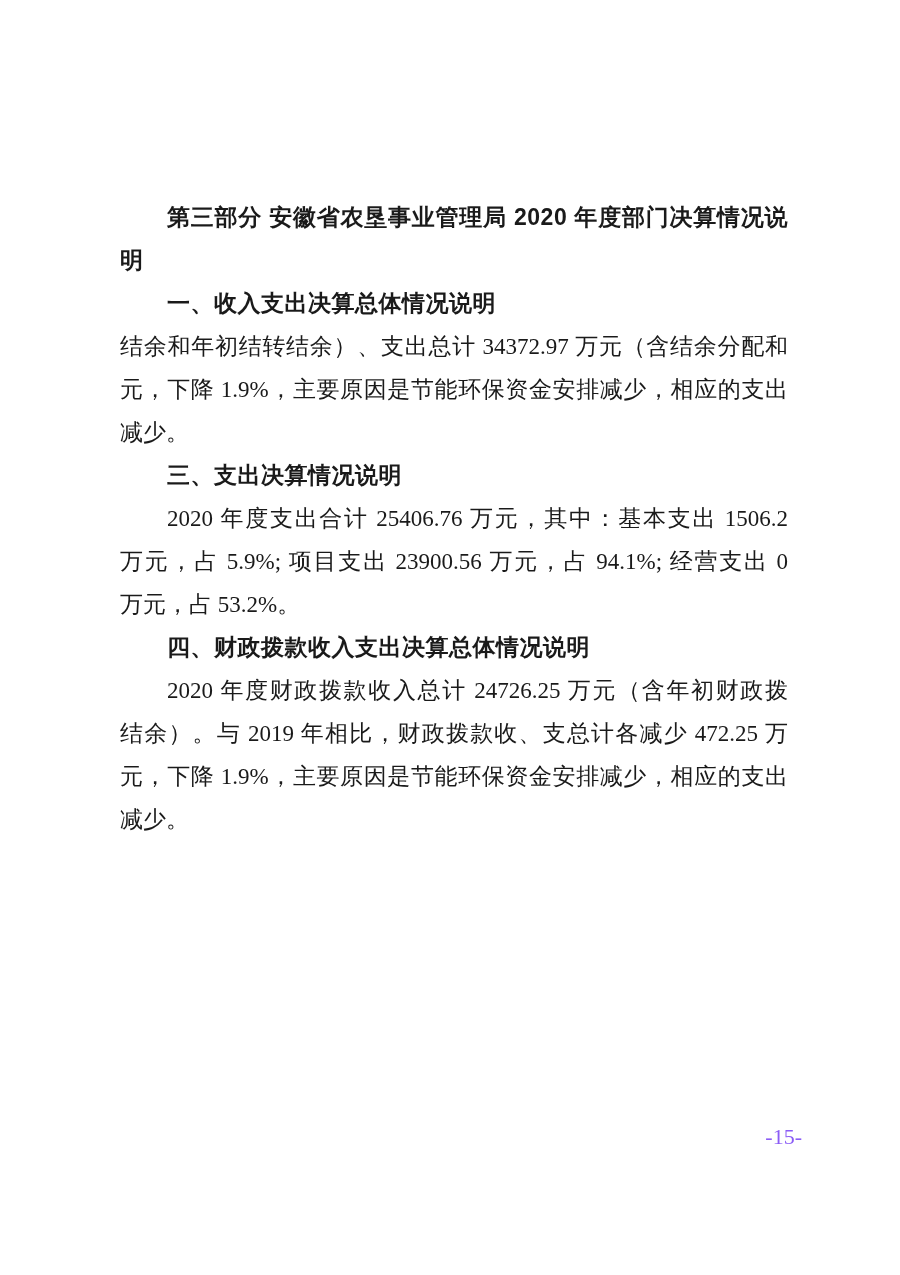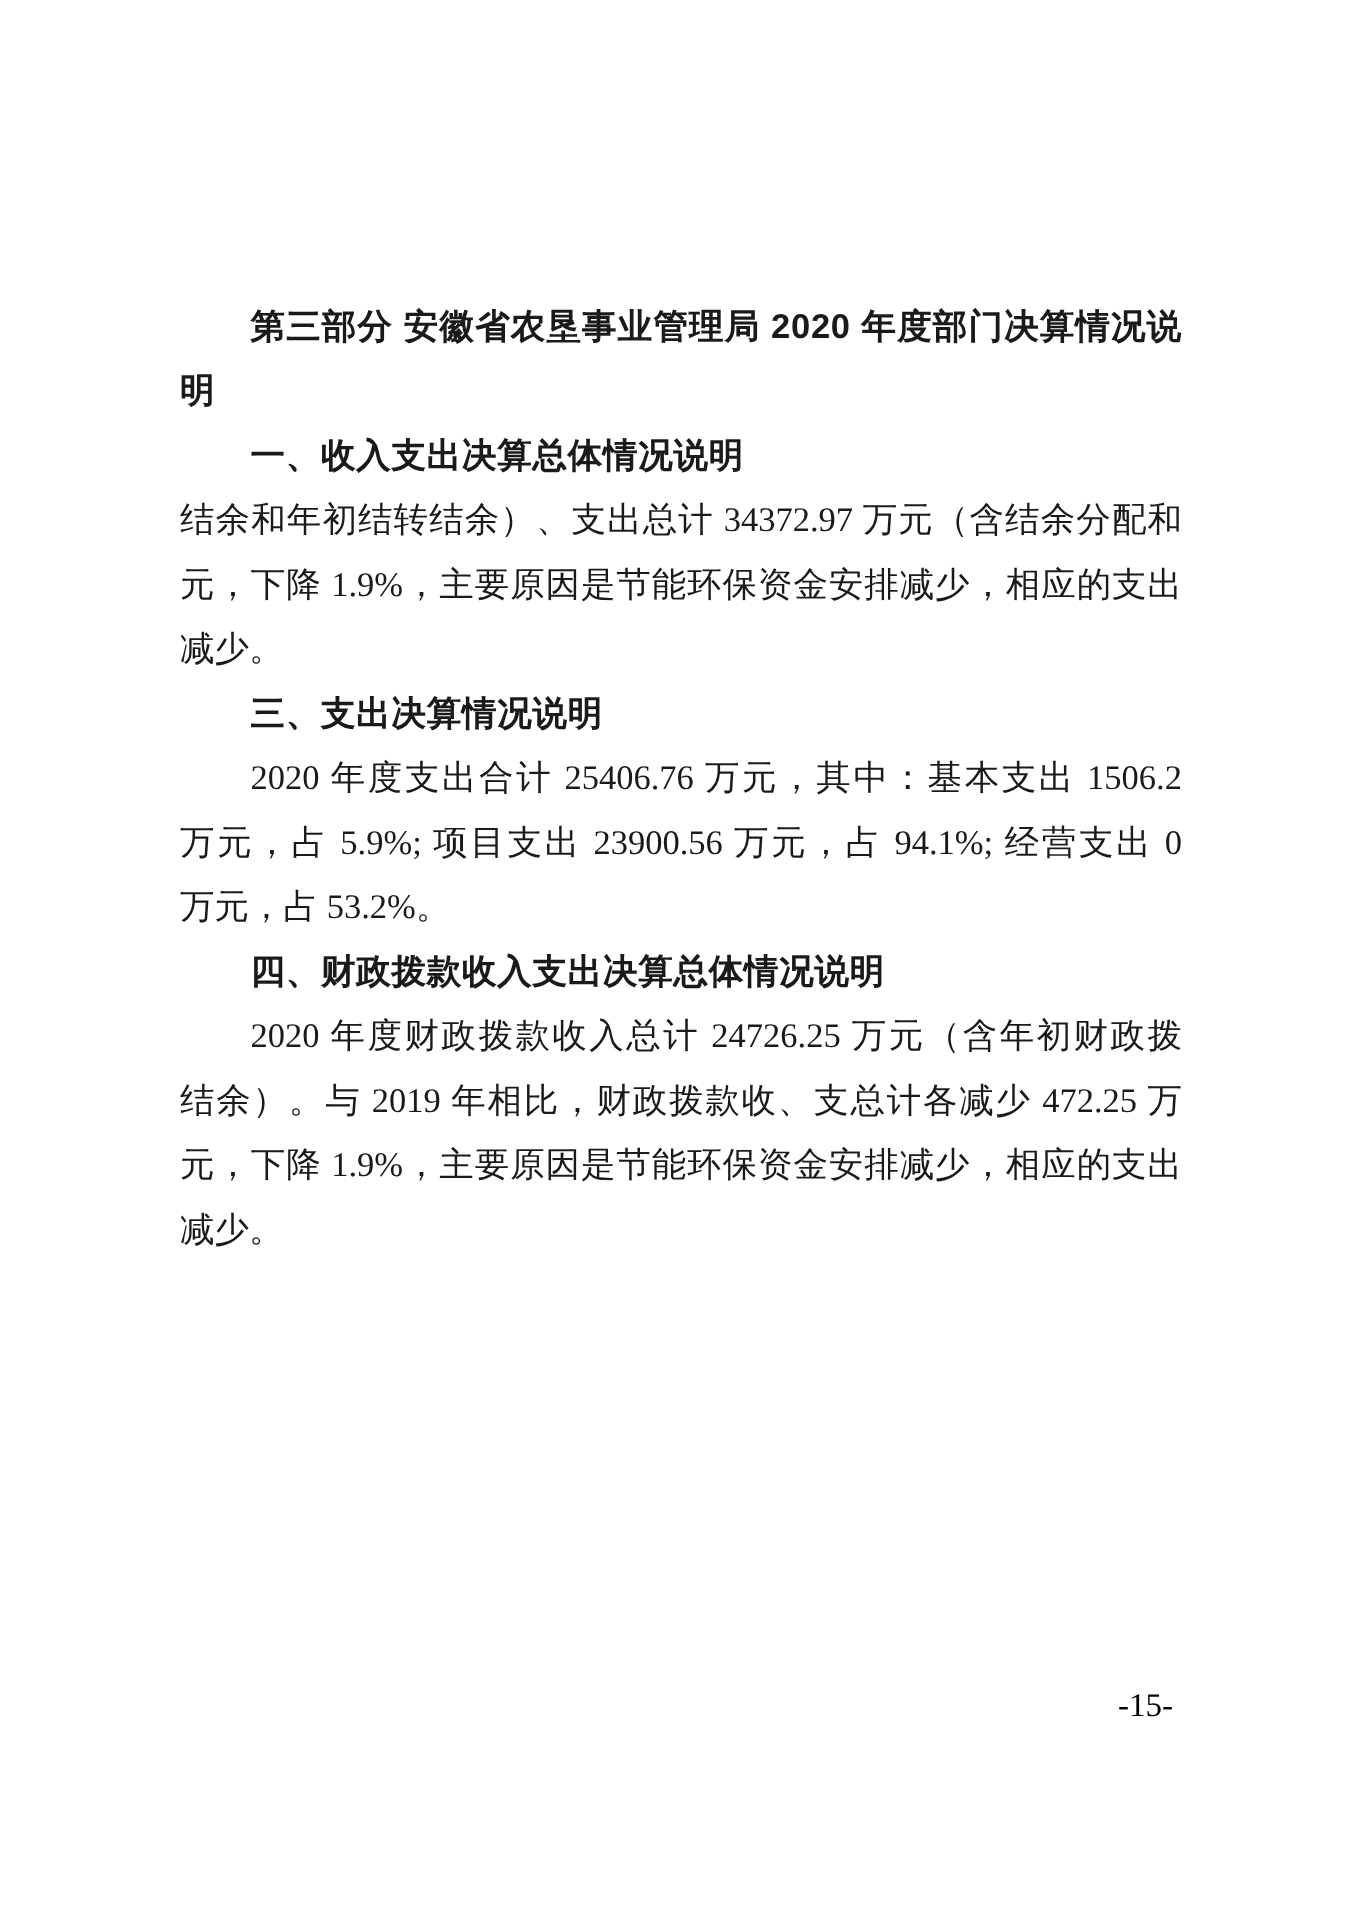--- a/index.html
+++ b/index.html
@@ -30,24 +30,24 @@
     text-align-last: justify;
   }
   .bold {
     font-weight: 700;
     font-family: "Liberation Sans", "DejaVu Sans", sans-serif;
     letter-spacing: 0.5px;
   }
   .page-number {
     position: absolute;
     top: 1122px;
-    right: 118px;
+    right: 98px;
     font-size: 22px;
     line-height: 30px;
-    color: #000000;
+    color: #8b5cf6;
   }
 </style>
 </head>
 <body>
 
 <div class="content">
 
   <div class="line bold indent full">第三部分 安徽省农垦事业管理局 2020 年度部门决算情况说</div>
   <div class="line bold">明</div>
 

